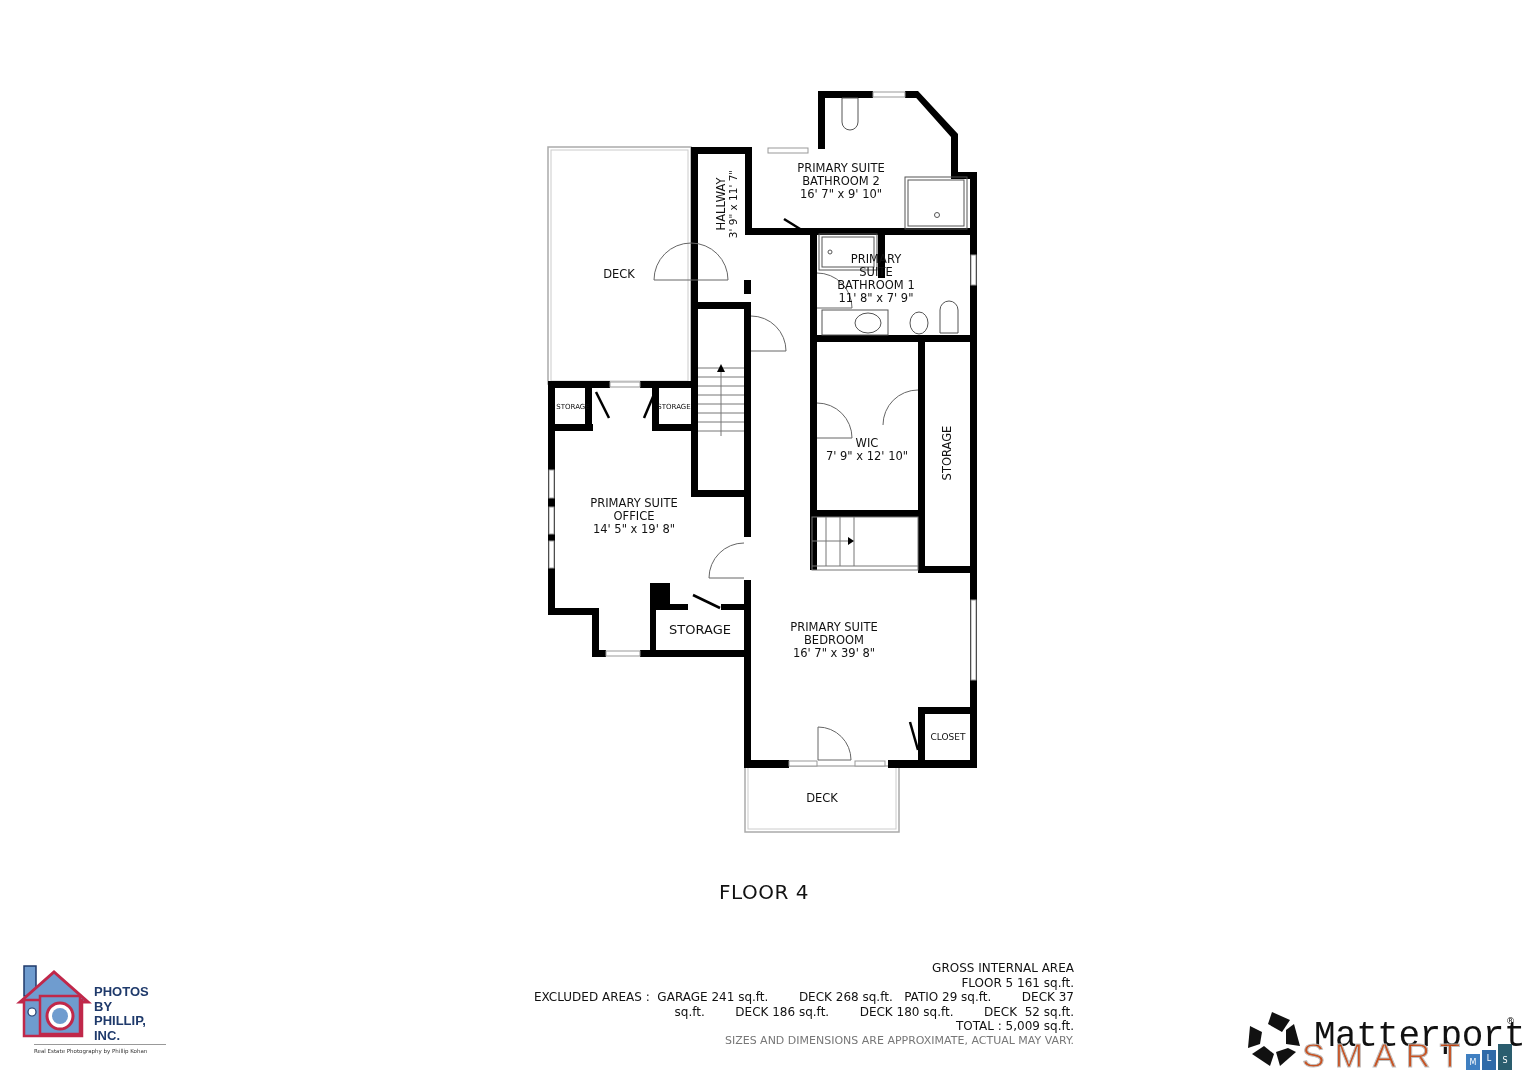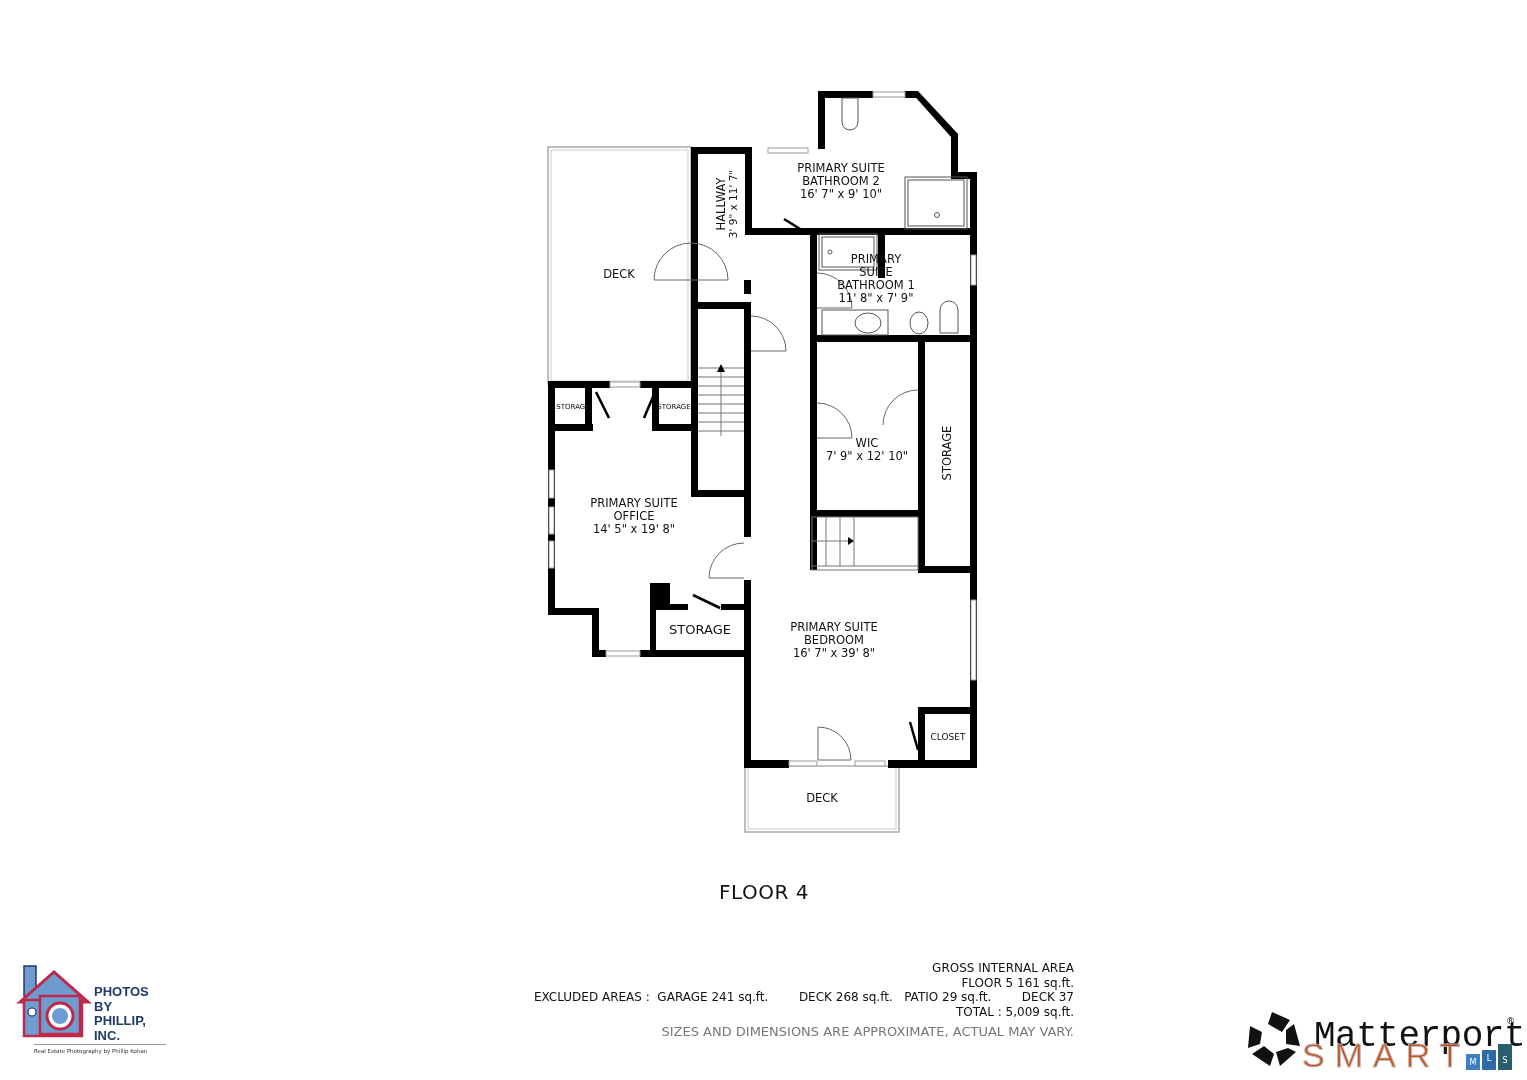--- a/index.html
+++ b/index.html
@@ -4,21 +4,21 @@
 <style>
   html,body{margin:0;padding:0;background:#fff;}
   body{width:1527px;height:1080px;position:relative;overflow:hidden;font-family:"DejaVu Sans",sans-serif;color:#111;}
   #plan{position:absolute;left:0;top:0;width:1527px;height:1080px;}
   .lbl{position:absolute;text-align:center;font-size:11.5px;line-height:13px;color:#111;white-space:nowrap;transform:translateX(-50%);}
   .lbl.small{font-size:7px;line-height:9px;}
   .lbl.mid{font-size:13px;}
   .lbl.vert{transform:translate(-50%,-50%) rotate(-90deg);}
   .floor-title{position:absolute;left:764px;top:880px;transform:translateX(-50%);font-size:20px;letter-spacing:0.5px;}
   .area{position:absolute;left:764px;top:961px;width:620px;transform:translateX(-50%);text-align:right;font-size:12px;line-height:14.5px;}
-  .area .disc{color:#777;font-size:13px;margin-top:6px;}
+  .area .disc{color:#777;font-size:11px;margin-top:0;}
   .logo-left{position:absolute;left:14px;top:960px;width:160px;height:100px;}
   .logo-left .t{position:absolute;left:80px;top:25px;font-family:"Liberation Sans",sans-serif;font-weight:bold;color:#1f3a6b;font-size:13px;line-height:14.5px;}
   .logo-left .tag{position:absolute;left:20px;top:88px;font-size:5.5px;color:#333;white-space:nowrap;}
   .logo-left .rule{position:absolute;left:20px;top:84px;width:132px;height:1px;background:#999;}
   .logo-right{position:absolute;left:1244px;top:1008px;width:276px;height:68px;}
   .logo-right .mp{position:absolute;left:70px;top:8px;font-family:Liberation Mono, monospace;font-size:36px;color:#111;letter-spacing:-0.5px;}
   .logo-right .smart{position:absolute;left:58px;top:28px;font-family:"Liberation Sans",sans-serif;font-size:34px;color:#c2410c;-webkit-text-stroke:1px #bbb;letter-spacing:10px;opacity:.9;}
   .mls{position:absolute;top:44px;height:18px;width:14px;color:#fff;font-size:8px;text-align:center;line-height:18px;}
 </style>
 </head>
@@ -214,20 +214,21 @@
       <div>DECK</div>
     </div>
 </div>
 
 <div class="floor-title">FLOOR 4</div>
 
 <div class="area">
   <div>GROSS INTERNAL AREA</div>
   <div>FLOOR 5 161 sq.ft.</div>
   <div style="white-space:pre">EXCLUDED AREAS :  GARAGE 241 sq.ft.        DECK 268 sq.ft.   PATIO 29 sq.ft.        DECK 37</div>
+  <div style="white-space:pre">sq.ft.        DECK 186 sq.ft.        DECK 180 sq.ft.        DECK  52 sq.ft.</div>
   <div>TOTAL :  5,009 sq.ft.</div>
   <div class="disc">SIZES AND DIMENSIONS ARE APPROXIMATE, ACTUAL MAY VARY.</div>
 </div>
 
 <div class="logo-left">
   <svg width="80" height="80" viewBox="0 0 80 80" style="position:absolute;left:2px;top:2px">
     <rect x="8" y="4" width="12" height="30" fill="#6f9ccf" stroke="#1f3a6b" stroke-width="1.5"></rect>
     <polygon points="4,40 38,10 72,40" fill="#6f9ccf" stroke="#c0284a" stroke-width="3"></polygon>
     <rect x="8" y="38" width="58" height="36" fill="#6f9ccf" stroke="#c0284a" stroke-width="2.5"></rect>
     <rect x="24" y="34" width="40" height="38" fill="#6f9ccf" stroke="#c0284a" stroke-width="2.5"></rect>

